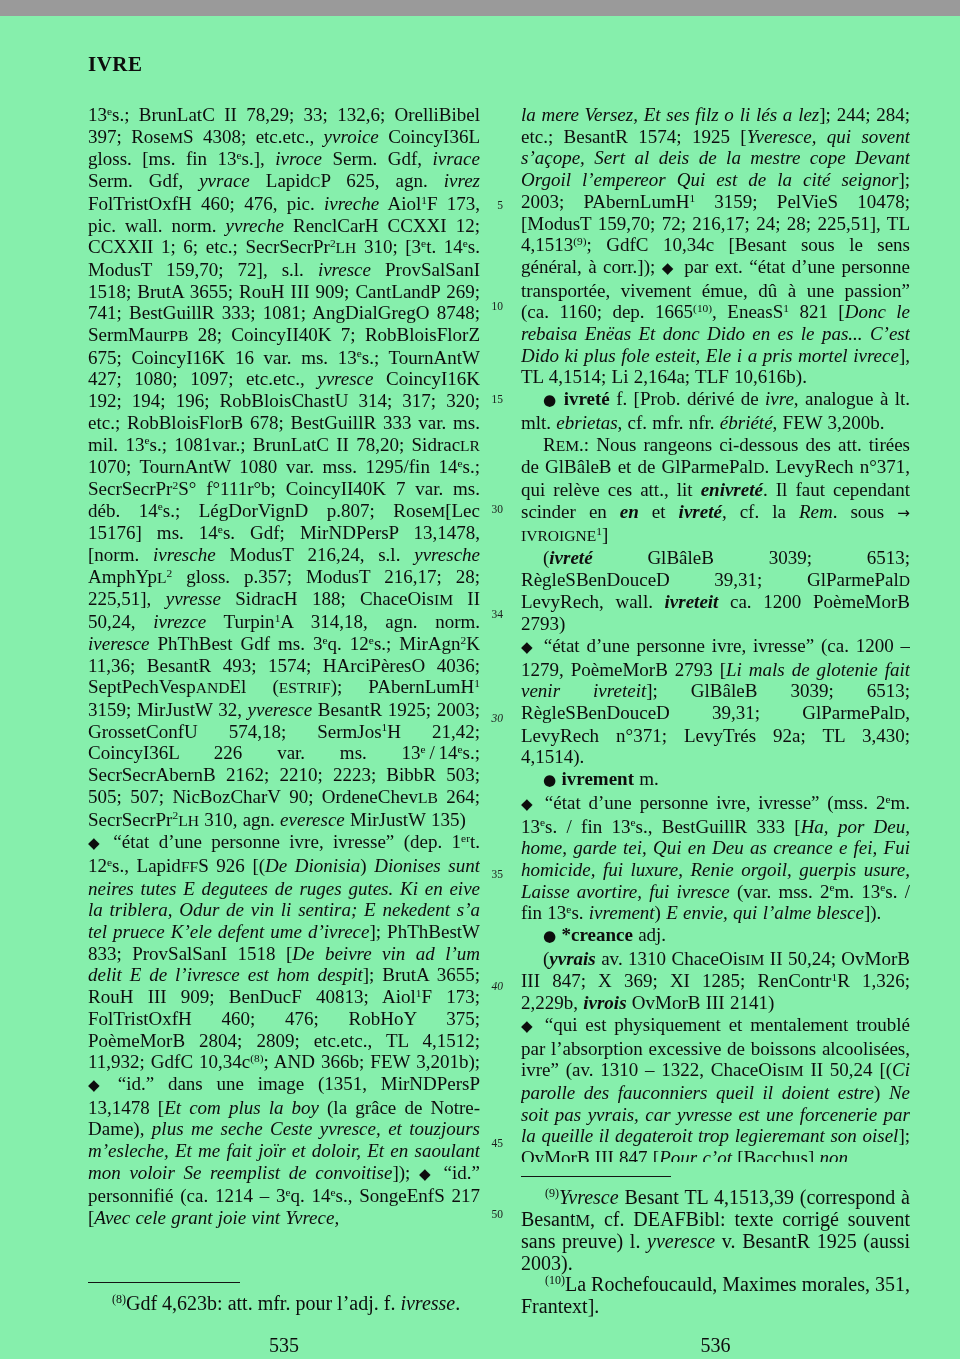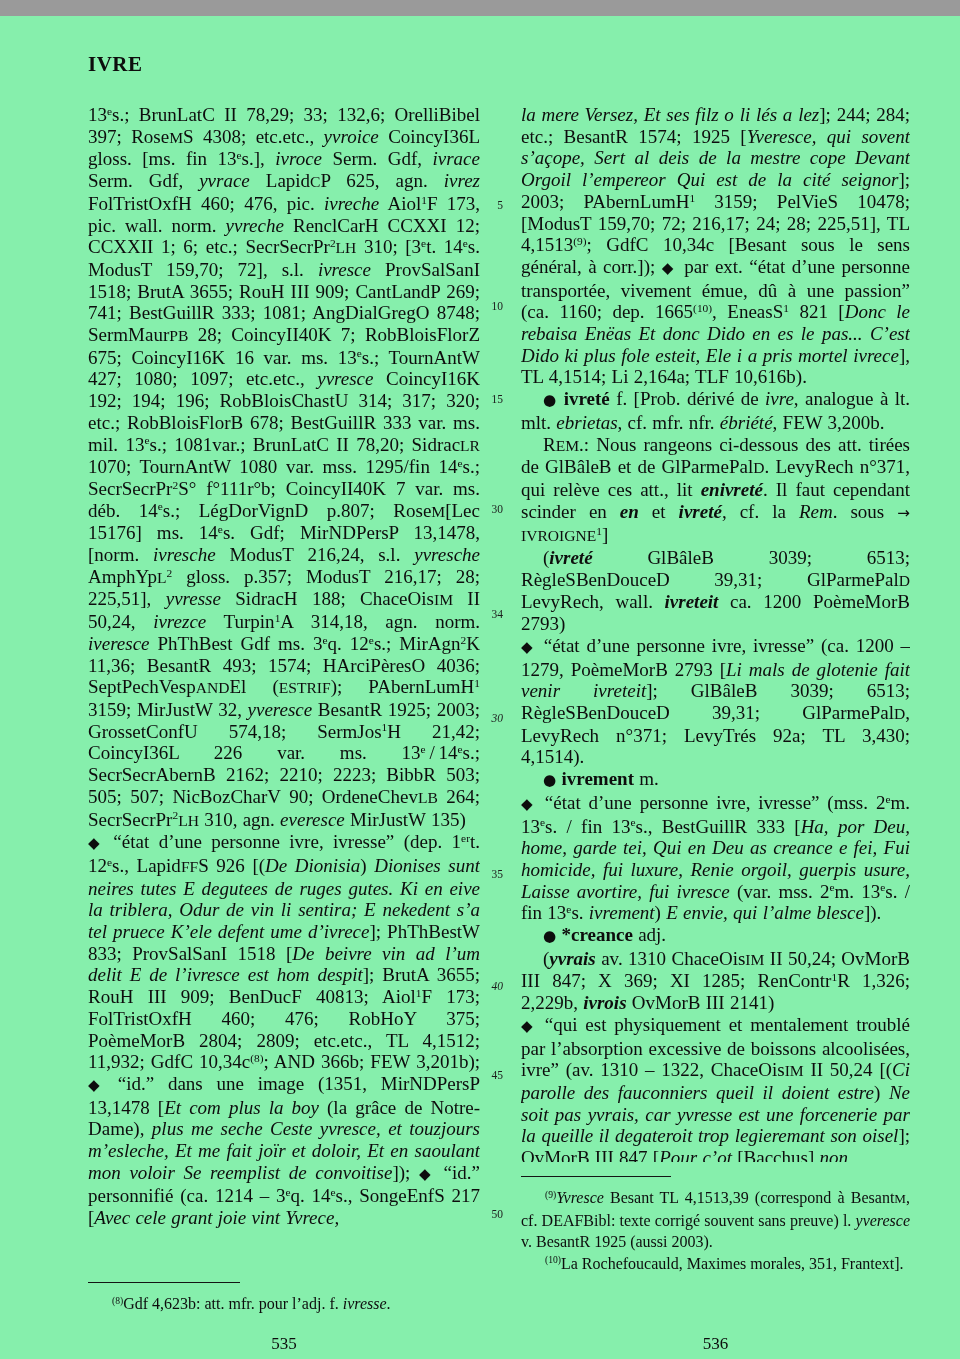--- a/index.html
+++ b/index.html
@@ -24,32 +24,32 @@
   }
   #col-left{left:88px;width:392px;height:1158px;}
   #col-right{left:521px;width:389px;height:1058px;}
   .p{margin:0;}
   .p.ind{text-indent:22px;}
   .fnrule{position:absolute;border-top:1.7px solid #141414;height:0;}
   #fnrule-left{left:88px;top:1266px;width:152px;}
   #fnrule-right{left:521px;top:1160px;width:150px;}
   .fnblock{
     position:absolute;
-    font-size:16px;line-height:21.5px;
+    font-size:20px;line-height:21.5px;
     text-align:justify;overflow:hidden;
   }
   #fn-left{left:88px;top:1277px;width:392px;height:60px;}
   #fn-right{left:521px;top:1171px;width:389px;height:150px;}
   .fnblock .p{text-indent:24px;}
   .gnum{
     position:absolute;left:479px;width:24px;
     text-align:right;
     font-size:11.5px;line-height:12px;color:#1c1c1c;
   }
-  .pagenum{position:absolute;top:1318px;font-size:17px;}
+  .pagenum{position:absolute;top:1318px;font-size:20px;}
   #pagenum-left{left:88px;width:392px;text-align:center;}
   #pagenum-right{left:521px;width:389px;text-align:center;}
   
   .t-i{font-style:italic;}
   .t-b{font-weight:bold;}
   .t-bi{font-weight:bold;font-style:italic;}
   .t-s{font-size:.6em;position:relative;top:-.55em;line-height:0;}
   .t-c{font-size:.82em;}
   .t-g{font-family:"DejaVu Sans","Liberation Sans",sans-serif;font-size:.8em;}
 </style>
@@ -80,21 +80,21 @@
 
   <div>
       <span class="gnum" style="top: 183px;">5</span>
       <span class="gnum" style="top: 284px;">10</span>
       <span class="gnum" style="top: 377px;">15</span>
       <span class="gnum" style="top: 487px;">30</span>
       <span class="gnum" style="top: 592px;">34</span>
       <span class="gnum" style="top: 696px; font-style: italic;">30</span>
       <span class="gnum" style="top: 852px;">35</span>
       <span class="gnum" style="top: 964px; font-style: italic;">40</span>
-      <span class="gnum" style="top: 1053px;">45</span>
+      <span class="gnum" style="top: 1121px;">45</span>
       <span class="gnum" style="top: 1192px;">50</span>
     </div>
 
   <div class="fnrule" id="fnrule-left"></div>
   <div class="fnblock" id="fn-left">
     <p class="p"><span class="t-s">(8)</span>Gdf 4,623b: att. mfr. pour l’adj. f. <span class="t-i">ivresse</span>.</p>
   </div>
 
   <div class="fnrule" id="fnrule-right"></div>
   <div class="fnblock" id="fn-right">

